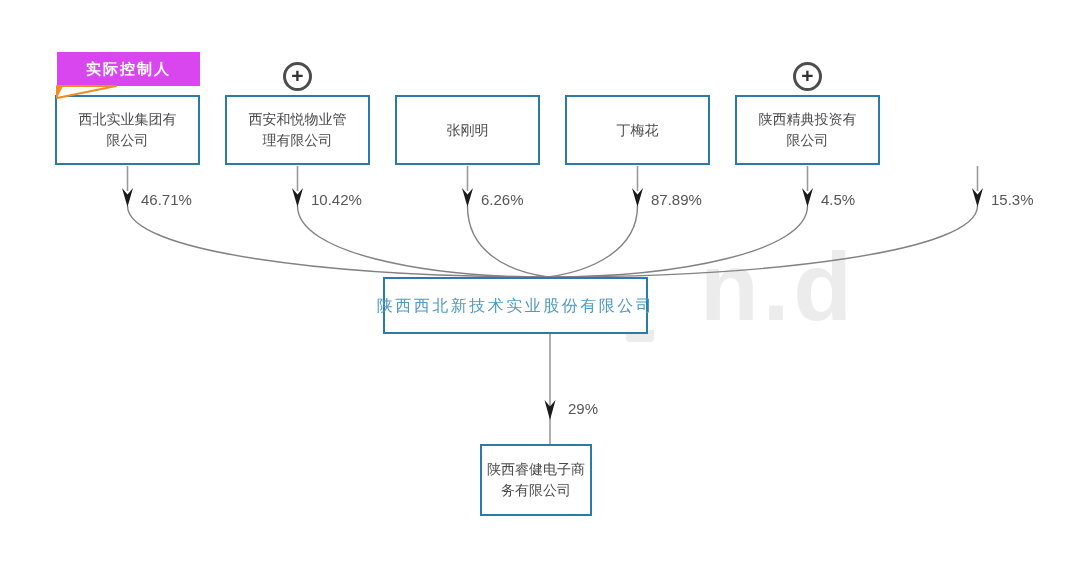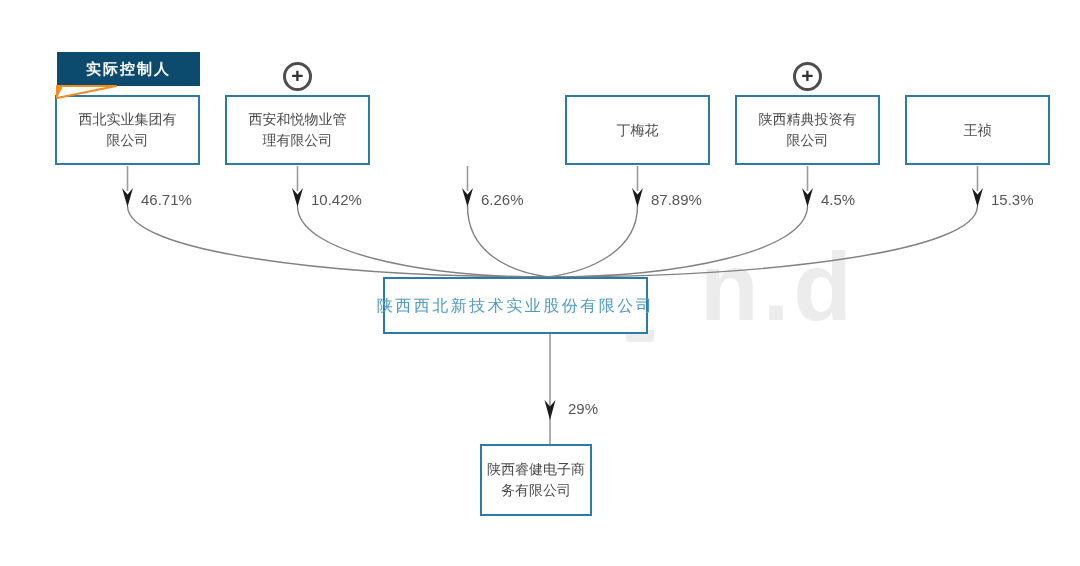--- a/index.html
+++ b/index.html
@@ -42,21 +42,21 @@
   .sub-box { left: 480px; top: 444px; width: 112px; height: 72px; }
 
   
   .pct {
     position: absolute; font-size: 15px; color: #565656; z-index: 2; white-space: nowrap;
   }
 
   
   .badge {
     position: absolute; left: 57px; top: 52px; width: 143px; height: 34px;
-    background: #0c4a6e; color: #ffffff; font-size: 15px; font-weight: 700;
+    background: #d946ef; color: #ffffff; font-size: 15px; font-weight: 700;
     display: flex; align-items: center; justify-content: center;
     letter-spacing: 2px; z-index: 3;
   }
   svg.badge-fold { position: absolute; left: 56px; top: 85px; z-index: 3; }
 
   
   .plus-circle {
     position: absolute; top: 62px; width: 29px; height: 29px; border-radius: 50%;
     border: 3px solid #4d4d4d; background: #ffffff; z-index: 4;
     display: flex; align-items: center; justify-content: center; cursor: pointer;
@@ -120,28 +120,28 @@
   <div class="plus-circle plus-4">
     <span class="glyph">+</span>
   </div>
 
   <div class="ebox top-box" style="left:225px">
     <div class="name">西安和悦物业管理有限公司</div>
   </div>
   <div class="ebox top-box" style="left:55px">
     <div class="name">西北实业集团有限公司</div>
   </div>
+  <div class="ebox top-box" style="left:395px">
+    <div class="name">张刚明</div>
+  </div>
   <div class="ebox top-box" style="left:735px">
     <div class="name">陕西精典投资有限公司</div>
   </div>
   <div class="ebox top-box" style="left:565px">
     <div class="name">丁梅花</div>
-  </div>
-  <div class="ebox top-box" style="left:905px">
-    <div class="name">王祯</div>
   </div>
 
   <span class="pct" style="left:141px;top:191px">46.71%</span>
   <span class="pct" style="left:311px;top:191px">10.42%</span>
   <span class="pct" style="left:481px;top:191px">6.26%</span>
   <span class="pct" style="left:651px;top:191px">87.89%</span>
   <span class="pct" style="left:821px;top:191px">4.5%</span>
   <span class="pct" style="left:991px;top:191px">15.3%</span>
 
   <div class="ebox company-box">

